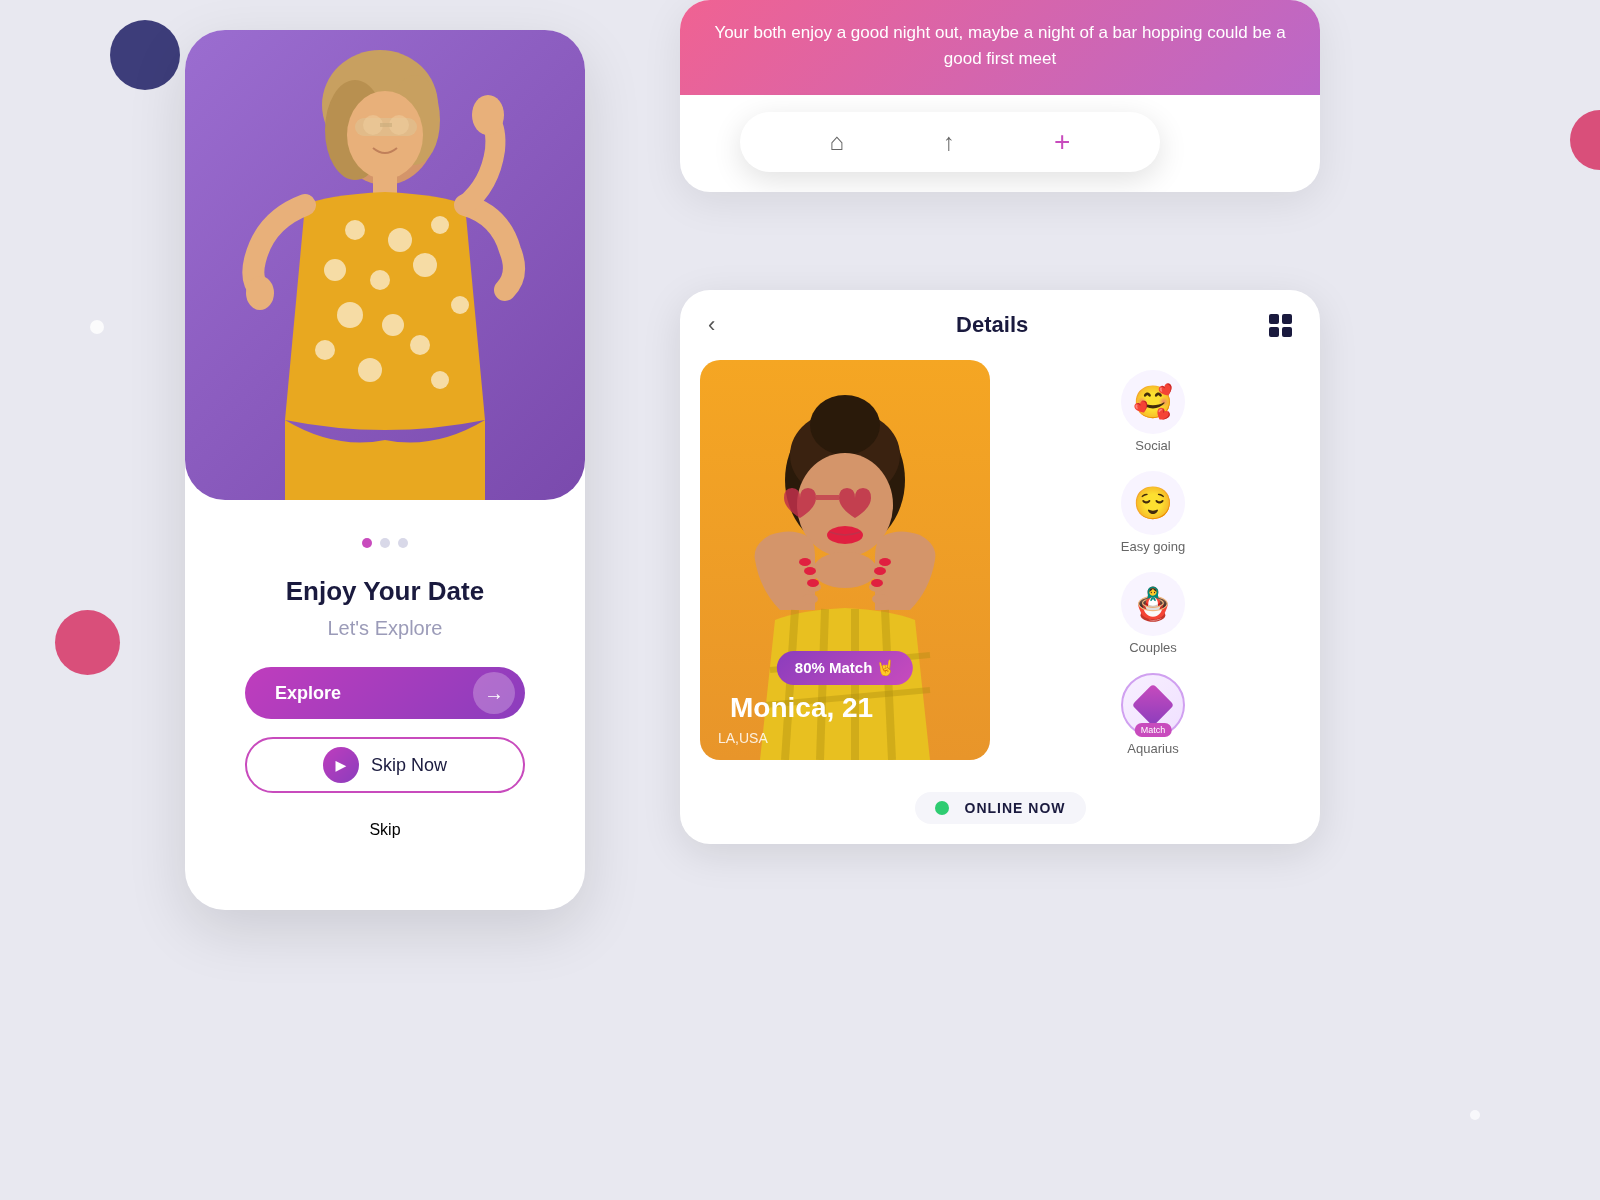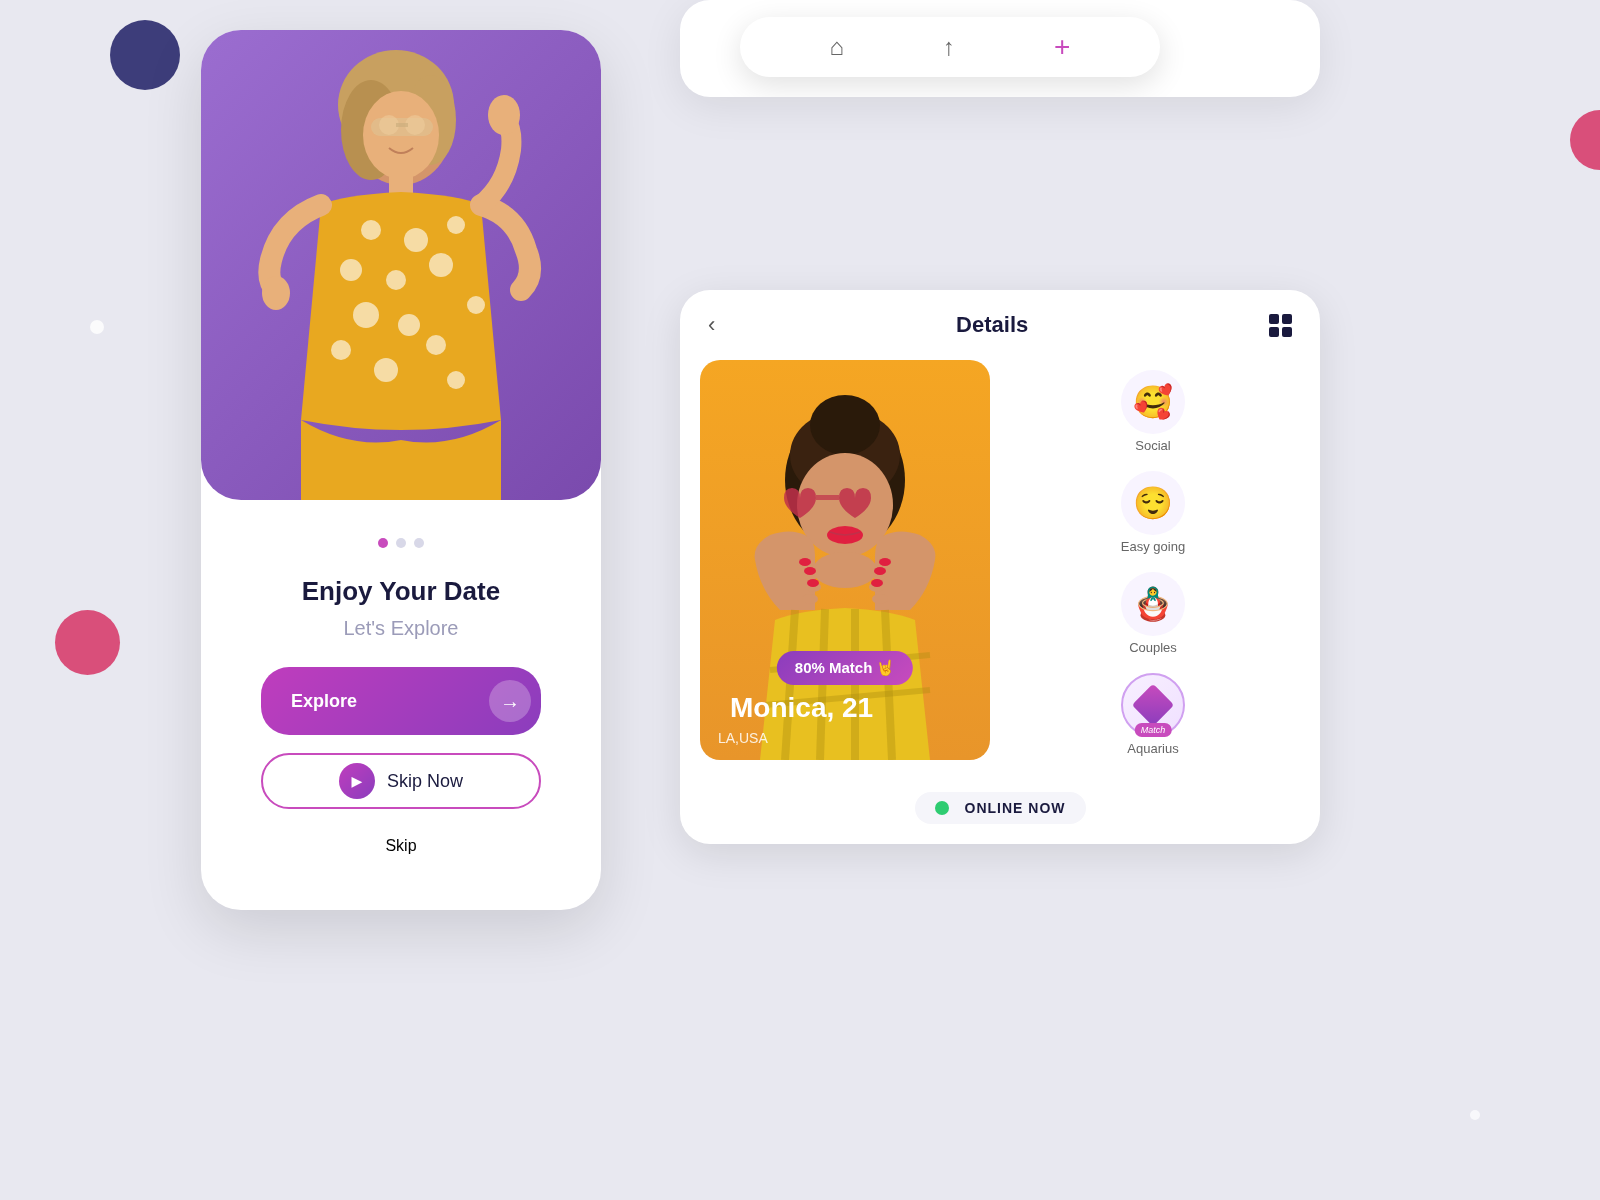--- a/index.html
+++ b/index.html
@@ -48,21 +48,21 @@
     .bg-circle-white-sm3 {
       width: 10px; height: 10px;
       background: #fff;
       opacity: 0.7;
       top: 1110px; right: 120px;
     }
 
     
     .phone-card {
       position: absolute;
-      top: 30px; left: 201px;
+      top: 30px; left: 185px;
       width: 400px;
       height: 880px;
       background: #fff;
       border-radius: 40px;
       overflow: hidden;
       box-shadow: 0 20px 60px rgba(0,0,0,0.12);
       display: flex;
       flex-direction: column;
     }
     .phone-image-area {
@@ -109,21 +109,21 @@
       text-align: center;
     }
     .phone-subtitle {
       font-size: 20px;
       color: #9b9bb8;
       margin-bottom: 27px;
       text-align: center;
     }
     .btn-explore {
       width: 280px;
-      height: 68px;
+      height: 52px;
       border-radius: 28px;
       background: linear-gradient(135deg, #bf3dbd, #8b3dbd);
       border: none;
       display: flex;
       align-items: center;
       justify-content: space-between;
       padding: 0 10px 0 30px;
       cursor: pointer;
       margin-bottom: 18px;
     }
@@ -354,21 +354,20 @@
     }
     .aquarius-circle {
       width: 64px; height: 64px;
       background: linear-gradient(135deg, #f8f0ff, #f0e0ff);
       border-radius: 50%;
       display: flex;
       align-items: center;
       justify-content: center;
       border: 2px solid #d0a0f0;
       position: relative;
-      font-style: italic;
     }
     .aquarius-diamond {
       width: 30px; height: 30px;
       background: linear-gradient(135deg, #c84bbd, #8b3dbd);
       transform: rotate(45deg);
       border-radius: 4px;
     }
     .match-label-small {
       position: absolute;
       bottom: -2px;
@@ -501,20 +500,23 @@
       <div class="btn-play-icon">▶</div>
       <span class="btn-play-text">Skip Now</span>
     </button>
     <span class="skip-text">Skip</span>
   </div>
 </div>
 
 <div class="right-section">
 
   <div class="top-card">
+    <div class="gradient-banner">
+      <div class="banner-text">Your both enjoy a good night out, maybe a night of a bar hopping could be a good first meet</div>
+    </div>
     <div class="about-title">About Moniaca</div>
     <div class="about-content">
       <span>Yo... ...t, m... ...ld</span>
     </div>
 
     <div class="ios-nav">
       <div class="nav-icon">⌂</div>
       <div class="nav-icon">↑</div>
       <div class="nav-icon nav-icon-plus">+</div>
     </div>

